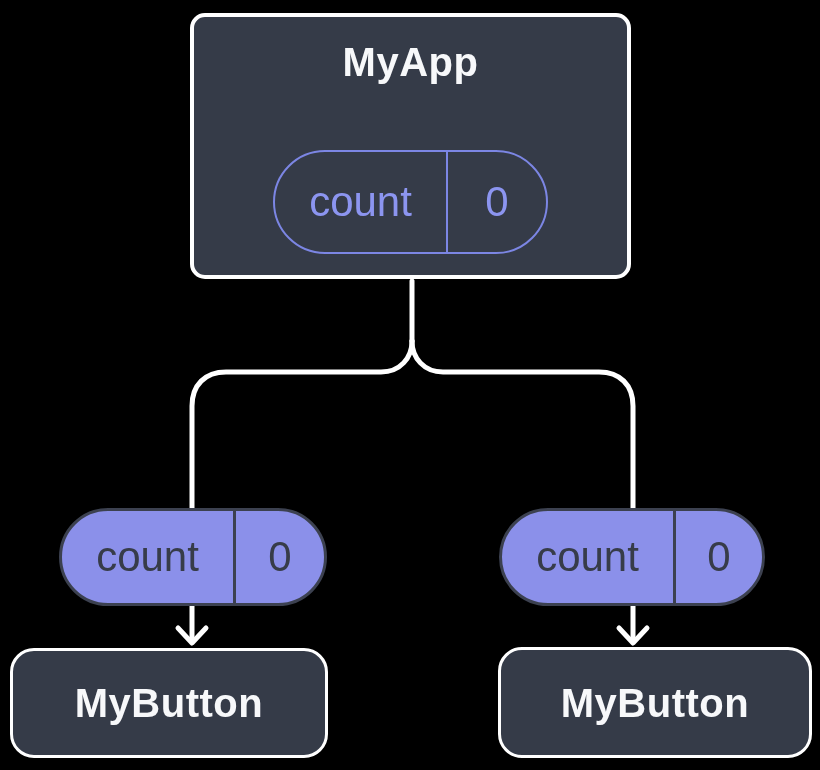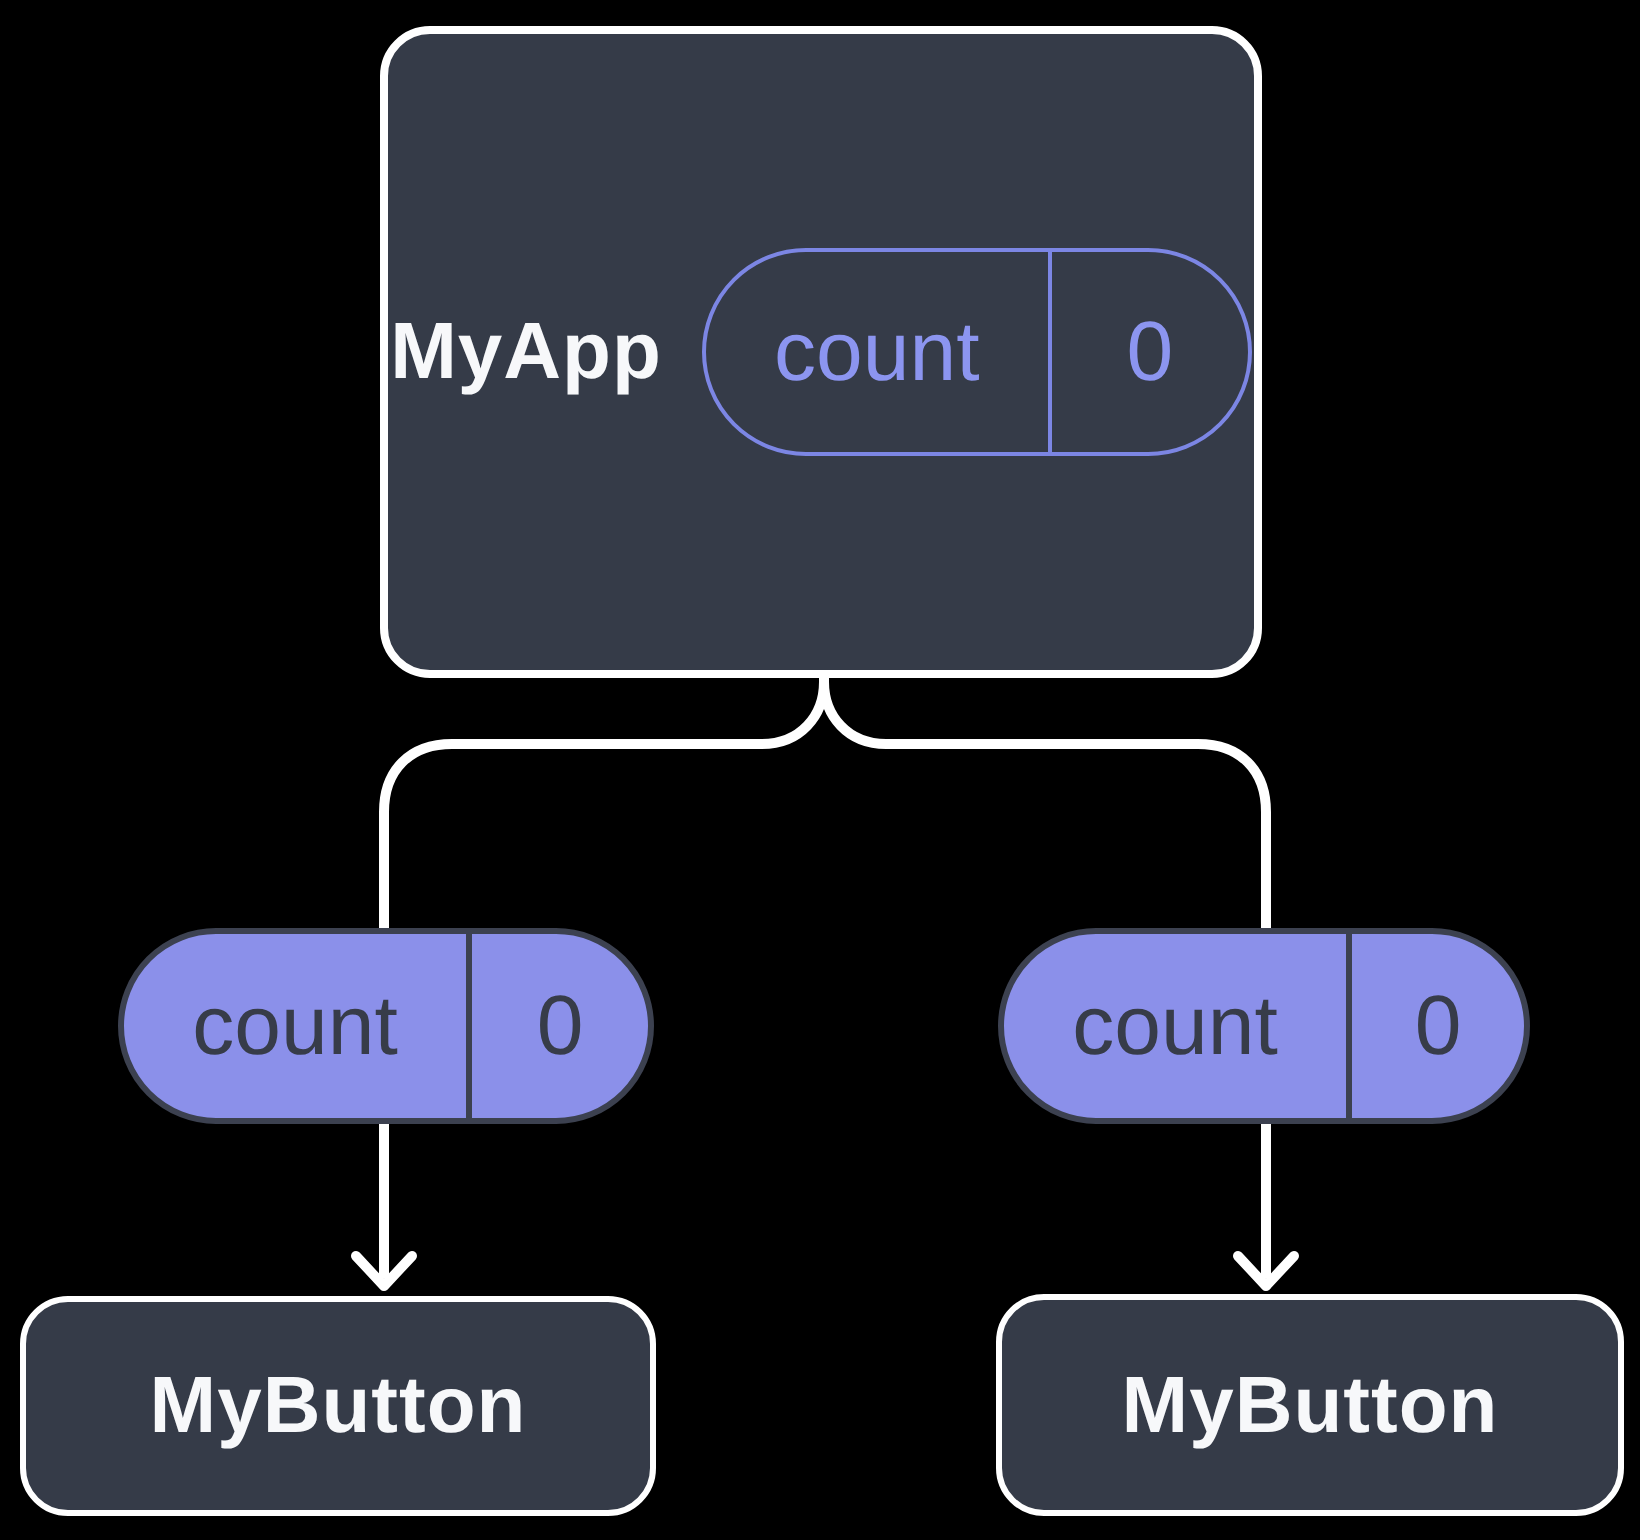--- a/index.html
+++ b/index.html
@@ -28,23 +28,23 @@
     box-sizing: border-box;
     z-index: 2;
     display: flex;
     align-items: center;
     justify-content: center;
   }
   .app-node {
     left: 190px;
     top: 13px;
     width: 441px;
-    height: 326px;
-    border-radius: 25px;
-    flex-direction: row;
+    height: 266px;
+    border-radius: 15px;
+    flex-direction: column;
     gap: 20px;
   }
   .node-title {
     color: #F7F8FA;
     font-size: 40px;
     font-weight: 700;
     letter-spacing: 0.5px;
     line-height: 1.2;
     white-space: nowrap;
   }
@@ -54,20 +54,21 @@
   }
   .button-node.left  { left: 10px;  top: 648px; width: 318px; height: 110px; }
   .button-node.right { left: 498px; top: 647px; width: 314px; height: 111px; }
 
   .pill {
     box-sizing: border-box;
     display: flex;
     align-items: stretch;
     font-size: 42px;
     line-height: 1;
+    margin-top: 44px;
   }
   .pill .cell {
     display: flex;
     align-items: center;
     justify-content: center;
     white-space: nowrap;
   }
   .pill .cell.key   { flex: 0 0 171px; }
   .pill .cell.value { flex: 1 1 auto; }
 

